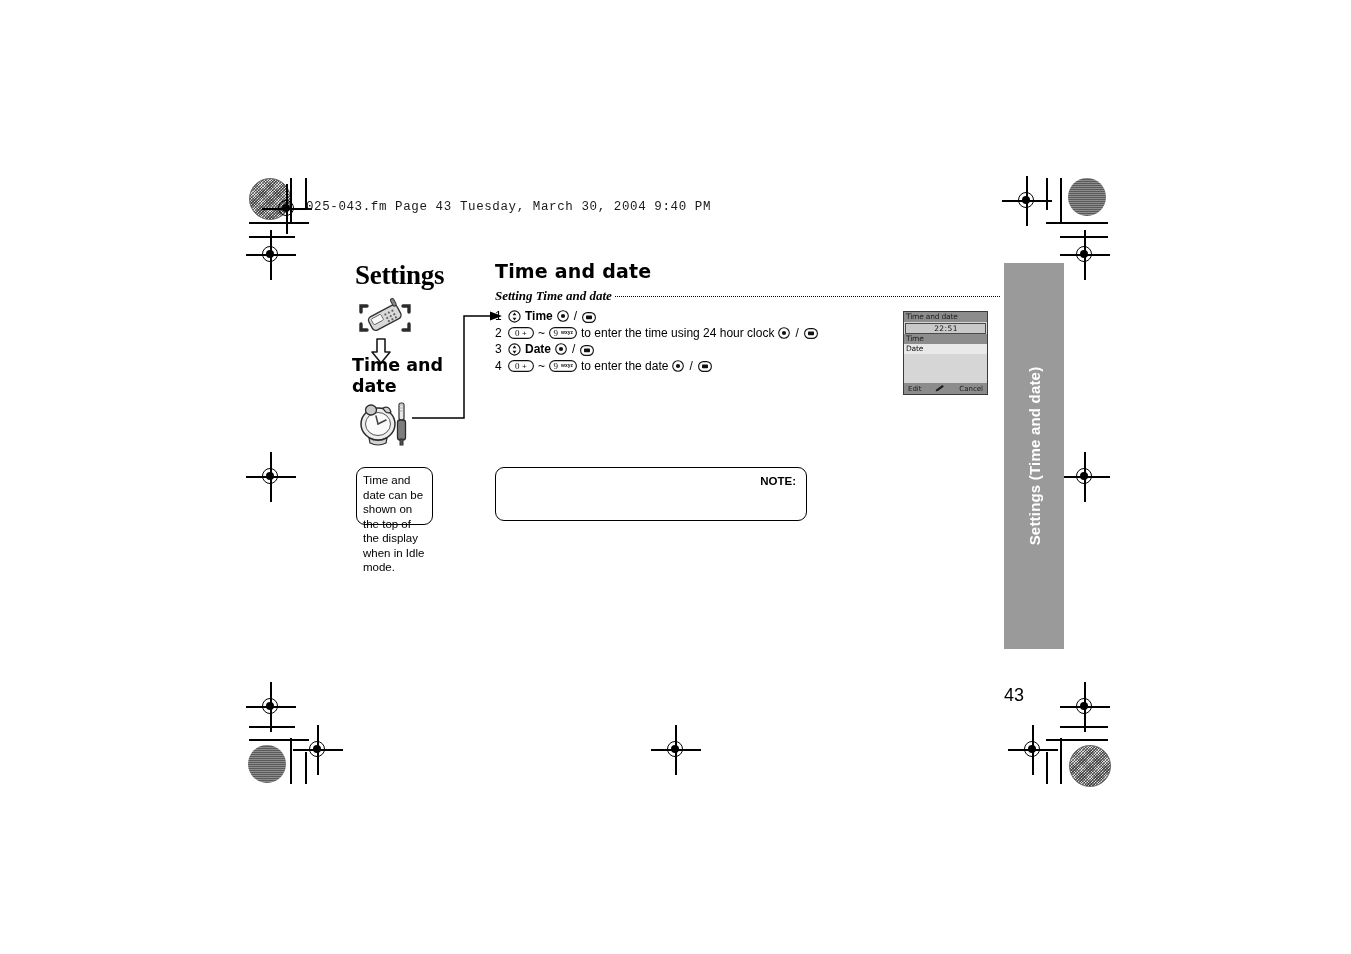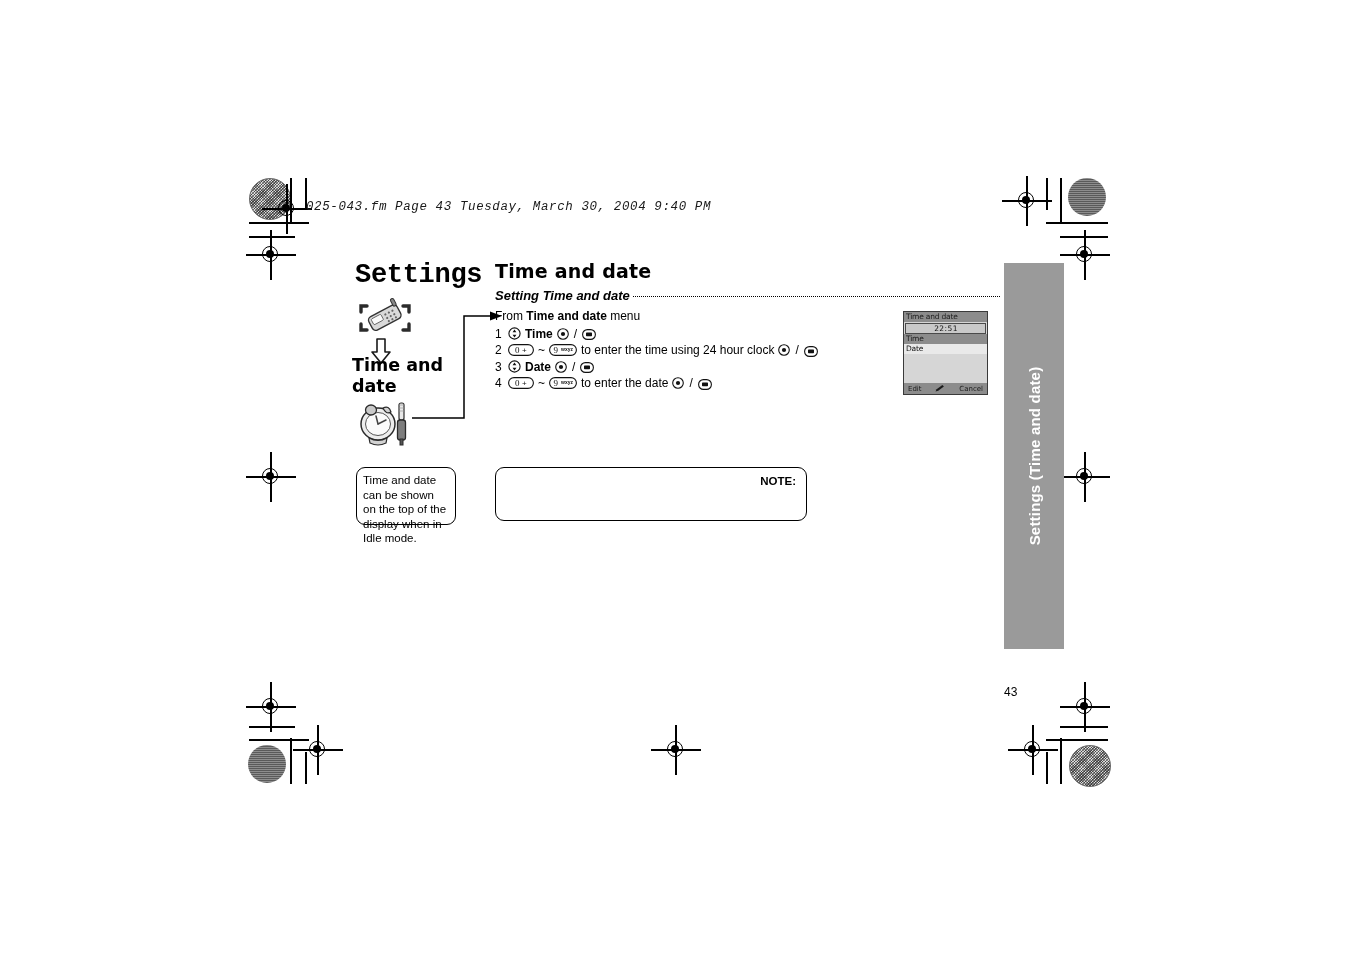--- a/index.html
+++ b/index.html
@@ -60,31 +60,30 @@
 
   
   .file-header {
     position: absolute;
     left: 306px; top: 200px;
     font-family: "Liberation Mono", monospace;
     font-size: 12.5px;
     letter-spacing: 0.6px;
     white-space: nowrap;
     color: #1a1a1a;
-    font-style: italic;
   }
 
   
   .chapter-title {
     position: absolute;
     left: 355px; top: 260px;
     font-size: 27px;
     font-weight: bold;
     letter-spacing: -0.3px;
-    font-family: Liberation Mono, monospace;
+    font-family: Liberation Serif, serif;
   }
   .chapter-icon-box {
     position: absolute;
     left: 355px; top: 296px;
     width: 60px; height: 42px;
   }
   .down-arrow {
     position: absolute;
     left: 370px; top: 338px;
     width: 22px; height: 26px;
@@ -125,21 +124,21 @@
     left: 495px; top: 288px;
     width: 505px;
     display: flex;
     align-items: baseline;
   }
   .sub-head {
     font-size: 13px;
     font-weight: bold;
     font-style: italic;
     white-space: nowrap;
-    font-family: Liberation Sans, sans-serif;
+    font-family: Liberation Serif, serif;
   }
   .leader {
     flex: 1;
     border-bottom: 1.6px dotted #000;
     margin-left: 3px;
     transform: translateY(-3px);
   }
 
   .steps {
     position: absolute;
@@ -226,21 +225,21 @@
     position: absolute;
     border: 1.3px solid #000;
     border-radius: 9px;
     box-sizing: border-box;
     background: #fff;
     font-size: 11.5px;
     line-height: 14.5px;
   }
   .callout-left {
     left: 356px; top: 467px;
-    width: 100px; height: 58px;
+    width: 77px; height: 58px;
     padding: 5px 6px;
   }
   .callout-note {
     left: 495px; top: 467px;
     width: 312px; height: 54px;
     padding: 6px 10px;
   }
   .note-label { font-weight: bold; text-align: right; }
 
   
@@ -259,21 +258,21 @@
     color: #ffffff;
     font-size: 15px;
     font-weight: bold;
     letter-spacing: 0.2px;
   }
 
   
   .page-num {
     position: absolute;
     left: 1004px; top: 685px;
-    font-size: 12px;
+    font-size: 18px;
   }
 </style>
 </head>
 <body>
 
 <div class="reg-circle" style="left:249px;top:178px;width:40px;height:40px;"></div>
 <div class="reg-dot" style="left:1068px;top:178px;width:38px;height:38px;"></div>
 <div class="reg-dot" style="left:248px;top:745px;width:38px;height:38px;"></div>
 <div class="reg-circle" style="left:1069px;top:745px;width:40px;height:40px;"></div>
 
@@ -429,23 +428,20 @@
 </div>
 
 <div class="section-title">Time and date</div>
 
 <div class="sub-head-row">
   <span class="sub-head">Setting Time and date</span>
   <span class="leader"></span>
 </div>
 
 <div class="steps">
-  <div class="fromline">
-    <span>From </span><b>Time and date</b><span> menu</span>
-  </div>
 
   <div class="step">
     <span class="num">1</span>
     <span class="k-nav">
       <svg viewBox="0 0 13 13" width="13" height="13">
         <circle cx="6.5" cy="6.5" r="5.6" fill="#fff" stroke="#111" stroke-width="1.1"></circle>
         <path d="M6.5 2.4 L8.4 5.2 L4.6 5.2 Z" fill="#111"></path>
         <path d="M6.5 10.6 L4.6 7.8 L8.4 7.8 Z" fill="#111"></path>
       </svg>
     </span>

